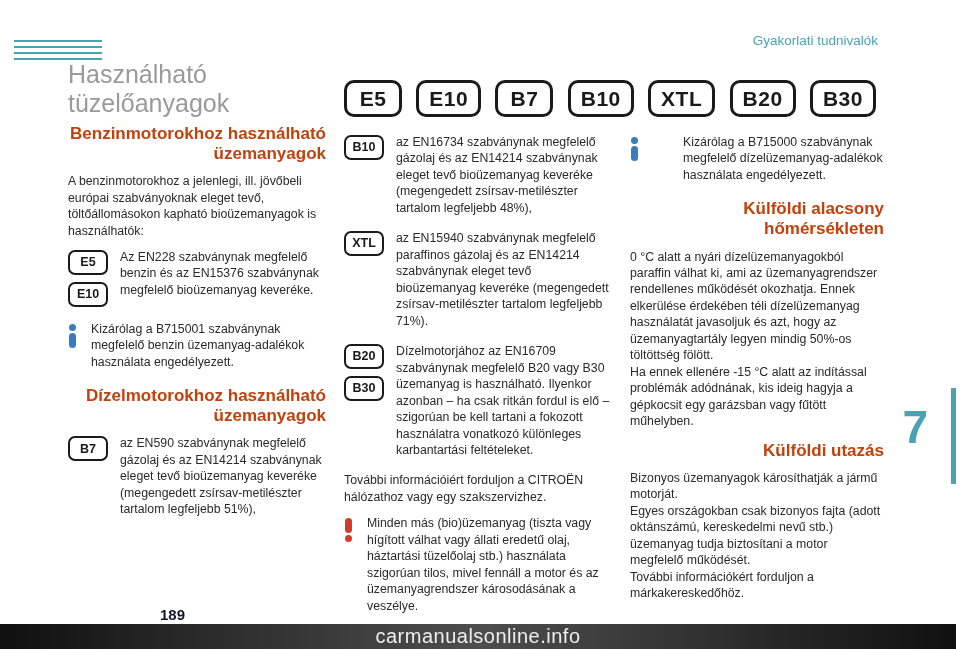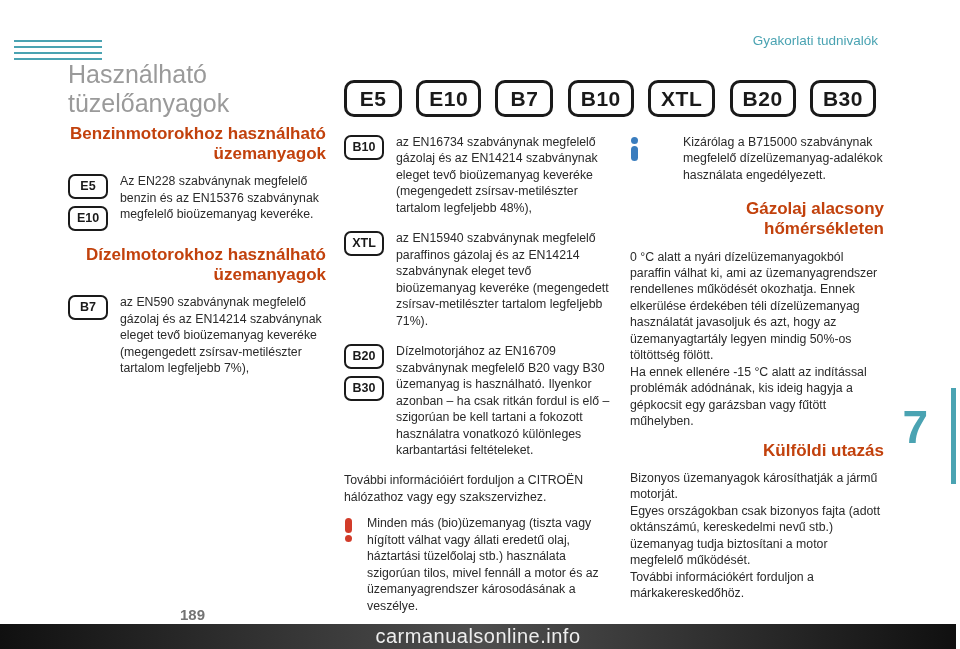--- a/index.html
+++ b/index.html
@@ -44,21 +44,21 @@
   .icon-i, .icon-excl { flex-shrink:0; width:9px; display:flex; flex-direction:column; align-items:center; padding-top:3px; gap:2px; }
   .icon-i .dot,  .icon-excl .dot  { width:7px; height:7px; border-radius:50%; }
   .icon-i .bar,  .icon-excl .bar  { width:7px; height:15px; border-radius:3.5px; }
   .icon-i .dot, .icon-i .bar { background:#3a7dbe; }
   .icon-excl .dot, .icon-excl .bar { background:#d23c2a; }
 
   
   .chapter-line { position:absolute; right:0; top:388px; width:5px; height:96px; background:#4aa3b2; }
   .chapter-num  { position:absolute; right:28px; top:400px; color:#4aa3b2; font-size:46px; font-weight:bold; }
 
-  .page-num { position:absolute; left:180px; top:606px; font-size:15px; font-weight:bold; color:#737373; }
+  .page-num { position:absolute; left:160px; top:606px; font-size:15px; font-weight:bold; color:#0f172a; }
 
   .bottom-bar { position:absolute; left:0; bottom:0; width:100%; height:25px;
                 background:linear-gradient(90deg,#101010 0%,#4e4e4e 50%,#101010 100%);
                 display:flex; align-items:center; justify-content:center; }
   .bottom-bar span { color:#eeeeee; font-size:20px; letter-spacing:0.5px; }
 </style>
 </head>
 <body>
 
 <div class="page">
@@ -80,37 +80,45 @@
     <span class="badge-lg">E10</span>
     <span class="badge-lg">B7</span>
     <span class="badge-lg">B10</span>
     <span class="badge-lg">XTL</span>
     <span class="badge-lg">B20</span>
     <span class="badge-lg">B30</span>
   </div>
 
   <div class="col col-left">
     <h2>Benzinmotorokhoz használható üzemanyagok</h2>
+    <p class="body">A benzinmotorokhoz a jelenlegi, ill. jövőbeli európai szabványoknak eleget tevő, töltőállomásokon kapható bioüzemanyagok is használhatók:</p>
 
     <div class="fuel-item">
       <div class="badge-stack">
         <span class="badge-sm">E5</span>
         <span class="badge-sm">E10</span>
       </div>
       <div class="itext">Az EN228 szabványnak megfelelő benzin és az EN15376 szabványnak megfelelő bioüzemanyag keveréke.</div>
     </div>
 
+    <div class="note">
+      <span class="icon-i">
+          <span class="dot"></span>
+          <span class="bar"></span>
+        </span>
+      <div class="text">Kizárólag a B715001 szabványnak megfelelő benzin üzemanyag-adalékok használata engedélyezett.</div>
+    </div>
 
     <h2 class="spaced">Dízelmotorokhoz használható üzemanyagok</h2>
 
     <div class="fuel-item">
       <div class="badge-stack">
         <span class="badge-sm">B7</span>
       </div>
-      <div class="itext">az EN590 szabványnak megfelelő gázolaj és az EN14214 szabványnak eleget tevő bioüzemanyag keveréke (megengedett zsírsav-metilészter tartalom legfeljebb 7%),</div>
+      <div class="itext">az EN590 szabványnak megfelelő gázolaj és az EN14214 szabványnak eleget tevő bioüzemanyag keveréke (megengedett zsírsav-metilészter tartalom legfeljebb 51%),</div>
     </div>
   </div>
 
   <div class="col col-mid">
     <div class="fuel-item">
       <div class="badge-stack">
         <span class="badge-sm">B10</span>
       </div>
       <div class="itext">az EN16734 szabványnak megfelelő gázolaj és az EN14214 szabványnak eleget tevő bioüzemanyag keveréke (megengedett zsírsav-metilészter tartalom legfeljebb 48%),</div>
     </div>
@@ -143,21 +151,21 @@
 
   <div class="col col-right">
     <div class="note" style="margin-top:0;gap:44px;">
       <span class="icon-i">
           <span class="dot"></span>
           <span class="bar"></span>
         </span>
       <div class="text">Kizárólag a B715000 szabványnak megfelelő dízelüzemanyag-adalékok használata engedélyezett.</div>
     </div>
 
-    <h2 class="spaced">Gázolaj alacsony hőmérsékleten</h2>
+    <h2 class="spaced">Külföldi alacsony hőmérsékleten</h2>
     <p class="body pre">0 °C alatt a nyári dízelüzemanyagokból paraffin válhat ki, ami az üzemanyagrendszer rendellenes működését okozhatja. Ennek elkerülése érdekében téli dízelüzemanyag használatát javasoljuk és azt, hogy az üzemanyagtartály legyen mindig 50%-os töltöttség fölött.
 Ha ennek ellenére -15 °C alatt az indítással problémák adódnának, kis ideig hagyja a gépkocsit egy garázsban vagy fűtött műhelyben.</p>
 
     <h2 class="spaced" style="margin-top:11px;">Külföldi utazás</h2>
     <p class="body pre">Bizonyos üzemanyagok károsíthatják a jármű motorját.
 Egyes országokban csak bizonyos fajta (adott oktánszámú, kereskedelmi nevű stb.) üzemanyag tudja biztosítani a motor megfelelő működését.
 További információkért forduljon a márkakereskedőhöz.</p>
   </div>
 
   <div class="chapter-line"></div>

